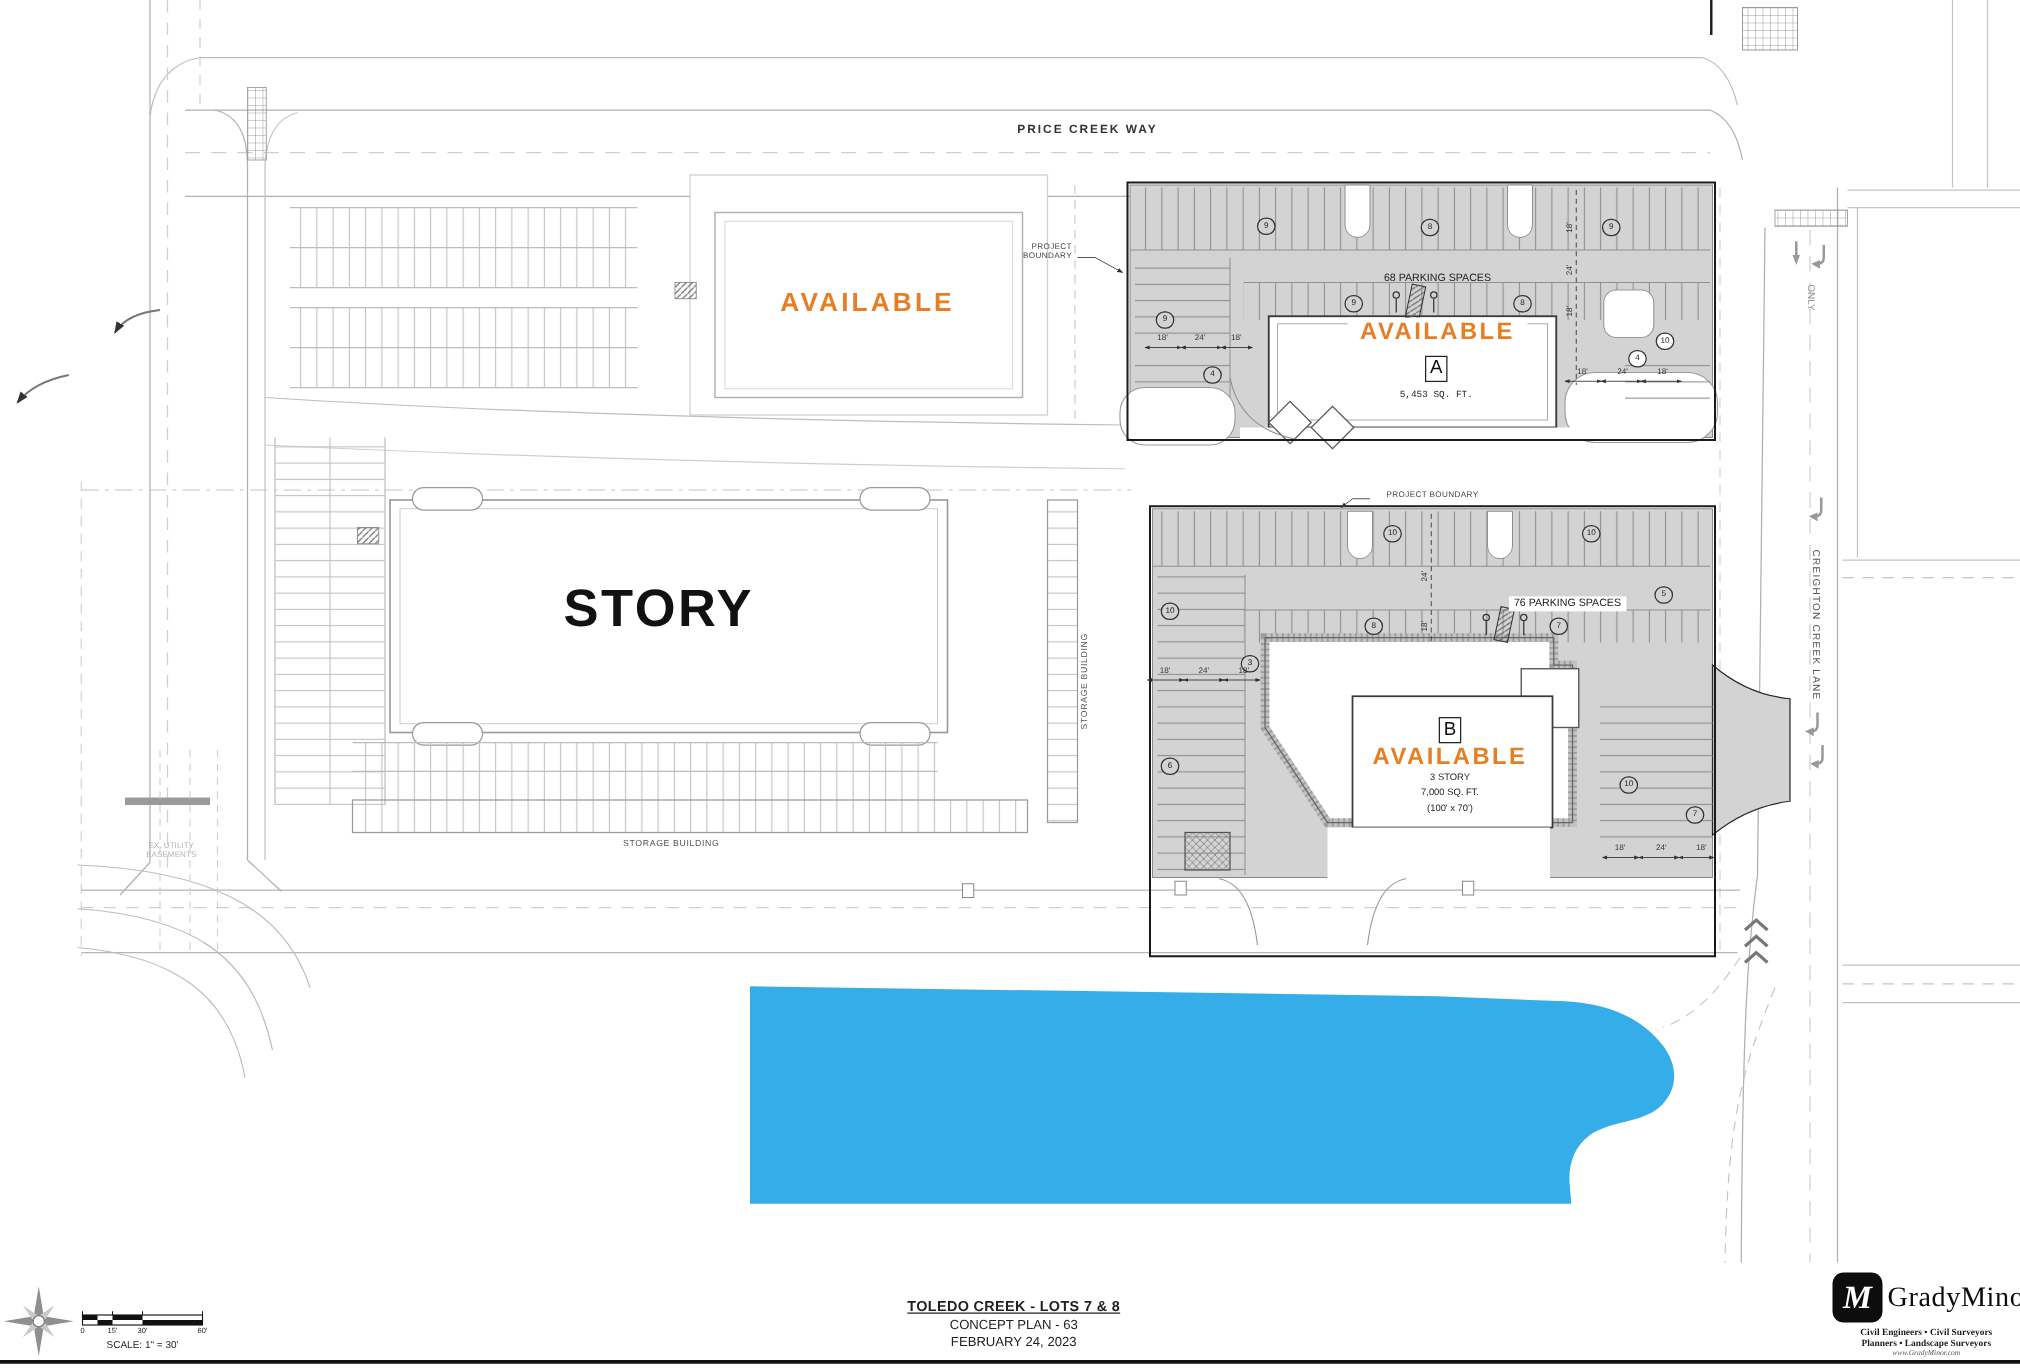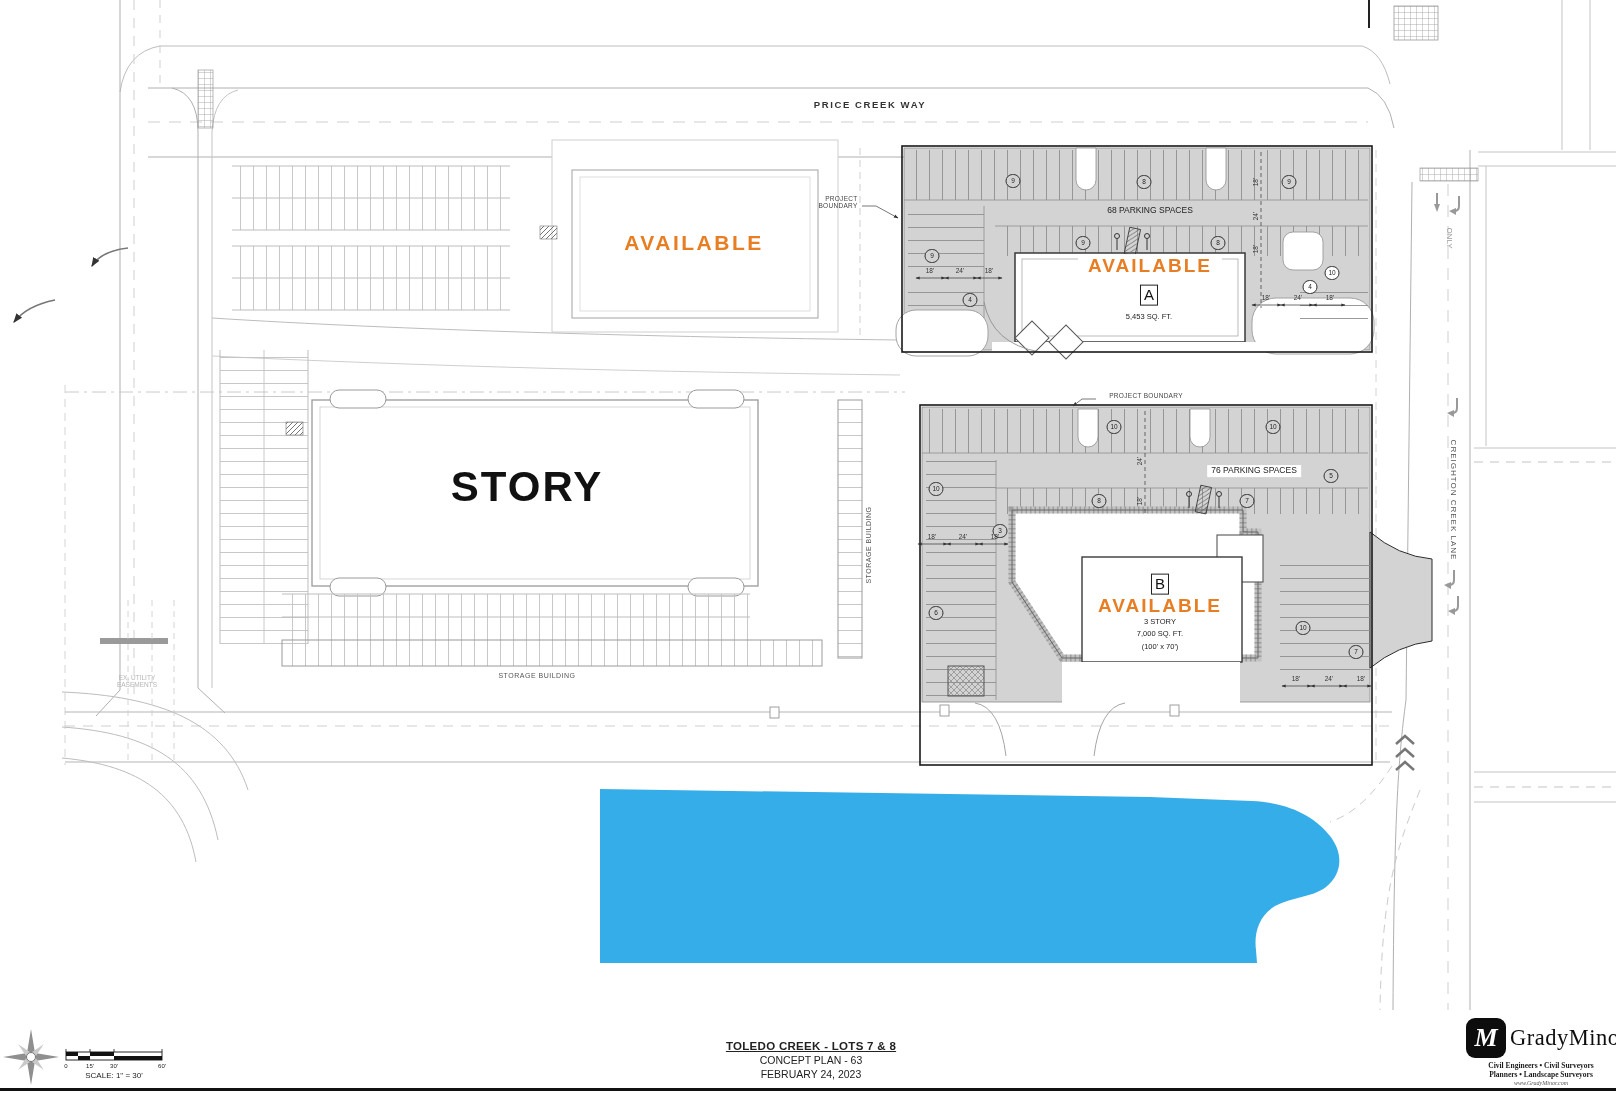--- a/index.html
+++ b/index.html
@@ -1,21 +1,21 @@
 <!DOCTYPE html>
 <html><head>
 <meta charset="utf-8">
 <style>
   html,body{margin:0;padding:0;background:#fff;}
   .sheet{position:relative;width:1616px;height:1094px;background:#fff;overflow:hidden;
          font-family:"Liberation Sans",sans-serif;padding-left:20px;}
   svg.plan{position:absolute;left:0;top:0;}
   .lbl{position:absolute;transform:translate(-50%,-50%);white-space:nowrap;color:#3a3a3a;
        font-family:"Liberation Sans",sans-serif;line-height:1.15;text-align:center;} .t65{font-size:6.5px;} .t7{font-size:7px;} .t75{font-size:7.5px;}
-  .t8{font-size:8px;} .t85{font-size:8.5px;}
+  .t8{font-size:8px;} .t85{font-size:8.5px;margin-top:12px;}
   .street{font-size:9.5px;font-weight:bold;letter-spacing:1.6px;color:#333;}
   .rot90{transform:translate(-50%,-50%) rotate(90deg);}
   .rotM90{transform:translate(-50%,-50%) rotate(-90deg);}
   .gray{color:#9a9a9a;}
   .faint{color:#b5b5b5;}
   .avail{font-weight:bold;color:#E87E23;letter-spacing:2.5px;font-size:21px;}
   .availA{font-weight:bold;color:#E87E23;letter-spacing:2px;font-size:19px;background:#fff;padding:1px 10px;}
   .availB{font-weight:bold;color:#E87E23;letter-spacing:2px;font-size:19px;}
   .sold{font-size:42px;font-weight:bold;color:#111;letter-spacing:2px;}
   .bletter{font-size:15px;color:#111;border:1.5px solid #222;background:#fff;padding:0 3px;line-height:1.25;}
@@ -330,21 +330,21 @@
 <div class="lbl street" style="left:870px;top:105px;">PRICE CREEK WAY</div>
 <div class="lbl t8 rot90" style="left:1453px;top:500px;letter-spacing:1px;color:#555;">CREIGHTON CREEK LANE</div>
 <div class="lbl t8 rot90 gray" style="left:1449px;top:238px;">ONLY</div>
 
 <div class="lbl avail" style="left:694px;top:243px;">AVAILABLE</div>
 <div class="lbl sold" style="left:527px;top:487px;">STORY</div>
 
 <div class="lbl t85" style="left:1150px;top:211px;color:#222;">68 PARKING SPACES</div>
 <div class="lbl availA" style="left:1150px;top:266px;">AVAILABLE</div>
 <div class="lbl bletter" style="left:1149px;top:295px;">A</div>
-<div class="lbl t75" style="left:1149px;top:317px;color:#222;">5,453 SQ. FT.</div>
+<div class="lbl t75" style="left:1149px;top:317px;color:#222;font-family:Liberation Mono, monospace;">5,453 SQ. FT.</div>
 
 <div class="lbl t85 whitebg" style="left:1254px;top:471px;color:#222;">76 PARKING SPACES</div>
 <div class="lbl bletter" style="left:1160px;top:584px;">B</div>
 <div class="lbl availB" style="left:1160px;top:606px;">AVAILABLE</div>
 <div class="lbl t75" style="left:1160px;top:622px;color:#222;">3 STORY</div>
 <div class="lbl t75" style="left:1160px;top:634px;color:#222;text-align:center;">7,000 SQ. FT.</div>
 <div class="lbl t75" style="left:1160px;top:647px;color:#222;">(100' x 70')</div>
 
 <div class="lbl pb" style="left:838px;top:202px;text-align:right;">
   <div>PROJECT</div>

